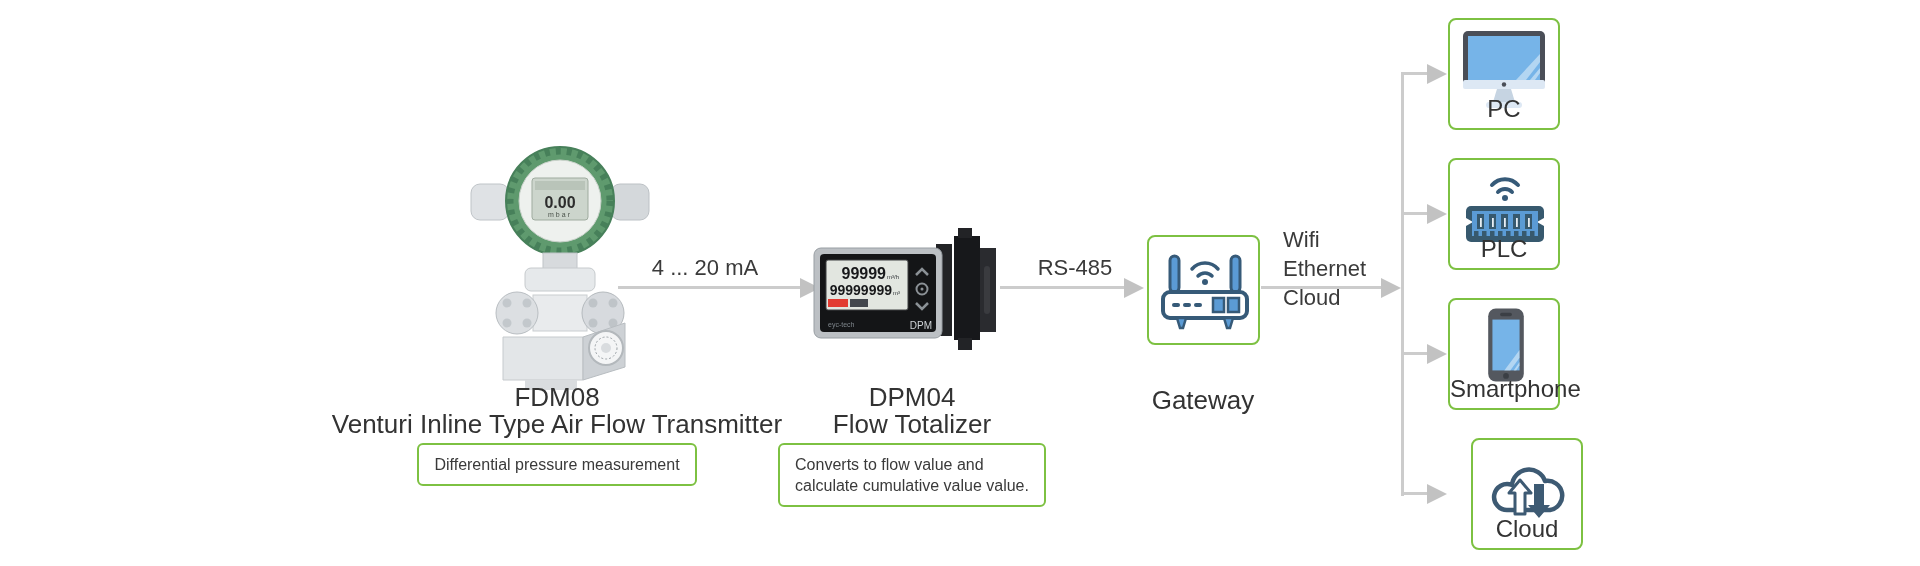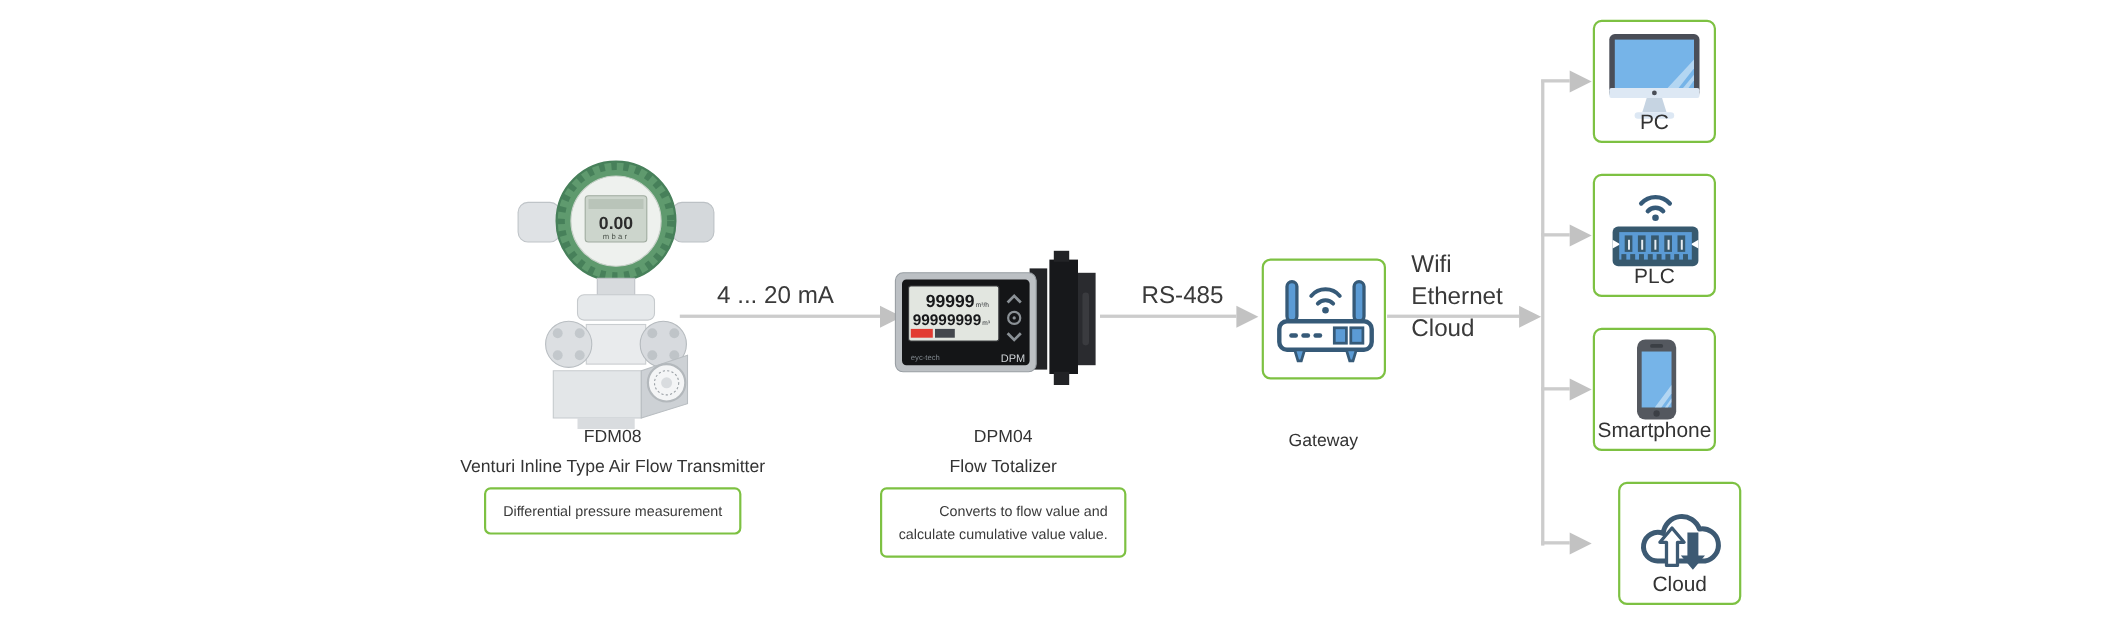--- a/index.html
+++ b/index.html
@@ -11,26 +11,26 @@
   
   .hline{position:absolute;height:3px;background:#cccccc;}
   .vline{position:absolute;width:3px;background:#cccccc;}
   .ahead{position:absolute;width:0;height:0;border-top:10px solid transparent;
          border-bottom:10px solid transparent;border-left:20px solid #c2c2c2;}
   
   .link-label{position:absolute;font-size:22px;line-height:26px;color:#3a3a3a;text-align:center;}
   .link-label-left{text-align:left;line-height:29px;margin-top:32px;}
   
   .gbox{position:absolute;box-sizing:border-box;border:2px solid #7dc142;border-radius:8px;background:#fff;}
-  .endpoint-label{position:absolute;left:0;right:0;bottom:5px;text-align:center;font-size:19px;color:#333;}
-  
-  .caption{position:absolute;text-align:center;font-size:16px;line-height:27px;color:#333;}
+  .endpoint-label{position:absolute;left:0;right:0;bottom:5px;text-align:center;font-size:24px;color:#333;}
+  
+  .caption{position:absolute;text-align:center;font-size:26px;line-height:27px;color:#333;}
   .tagwrap{position:absolute;display:flex;justify-content:center;}
   .tagbox{box-sizing:border-box;border:2px solid #7dc142;border-radius:6px;background:#fff;
-          padding:9px 15px;font-size:13px;line-height:21px;text-align:right;color:#3a3a3a;}
+          padding:9px 15px;font-size:16px;line-height:21px;text-align:left;color:#3a3a3a;}
   svg text{font-family:"Liberation Sans",sans-serif;}
 </style>
 </head>
 <body>
 
 <div class="stage">
 
   <div class="hline" style="left:618px;top:286px;width:184px;"></div>
   <div class="ahead" style="left:800px;top:278px;"></div>
 

